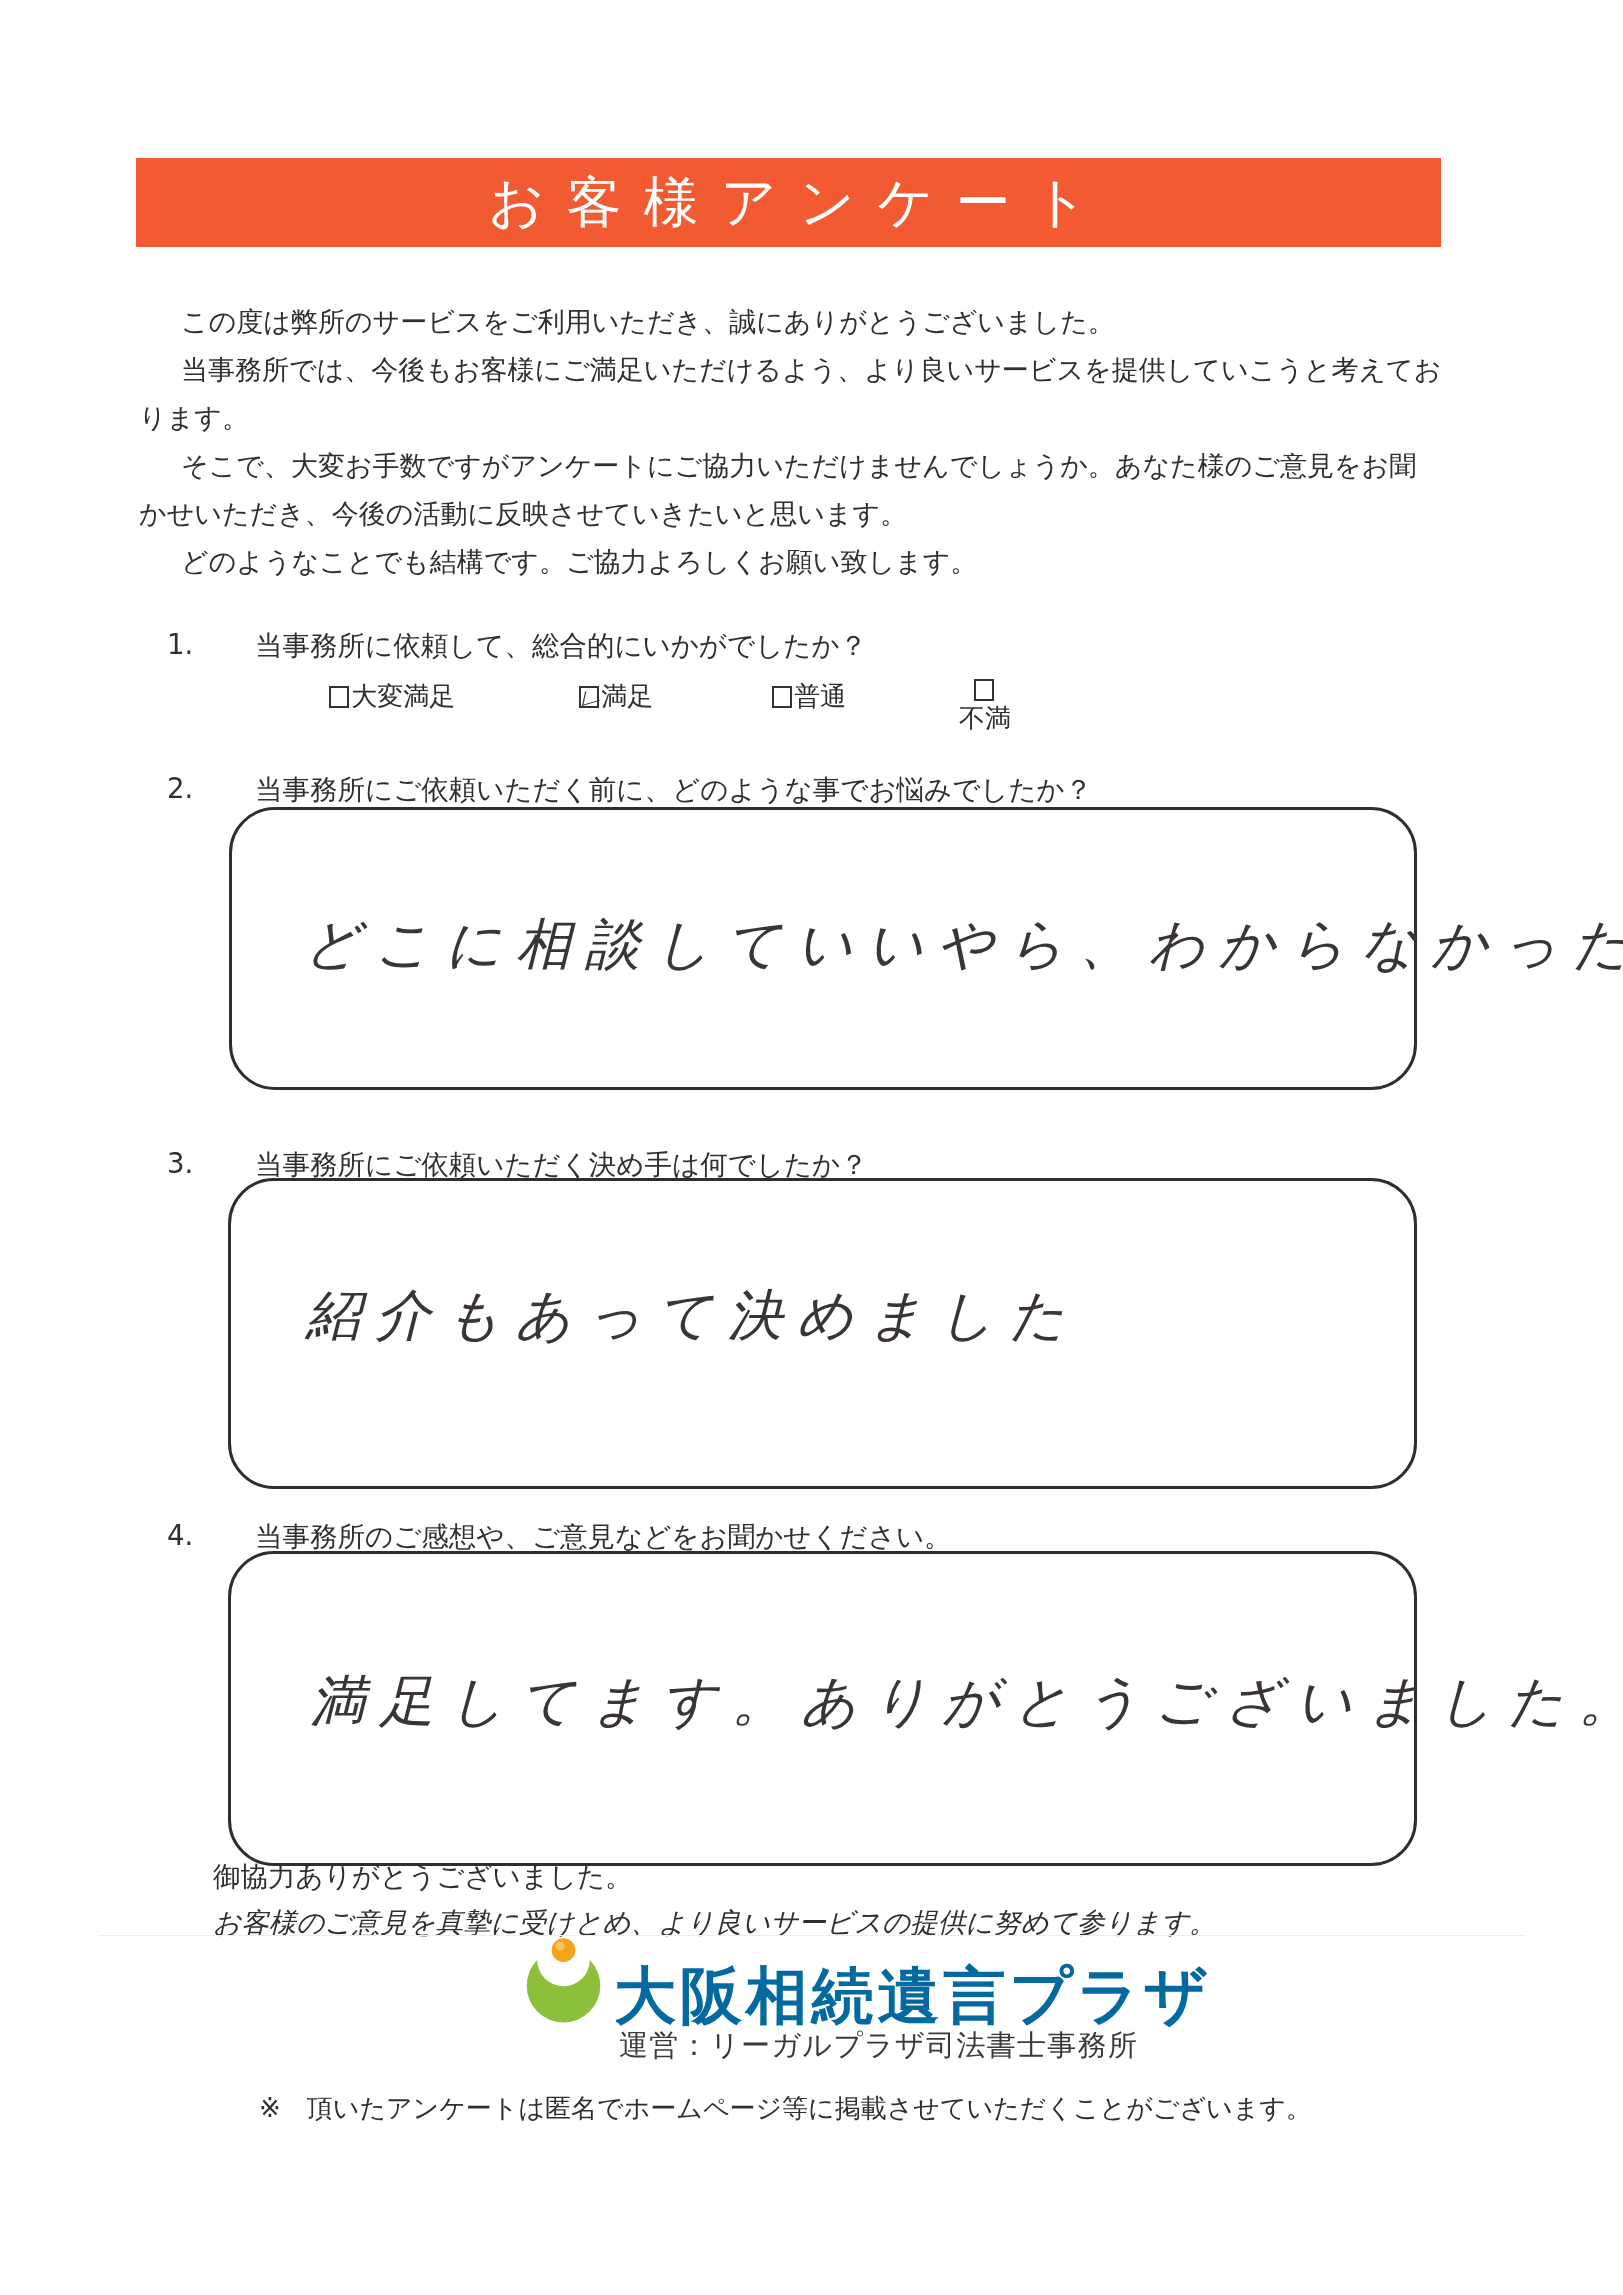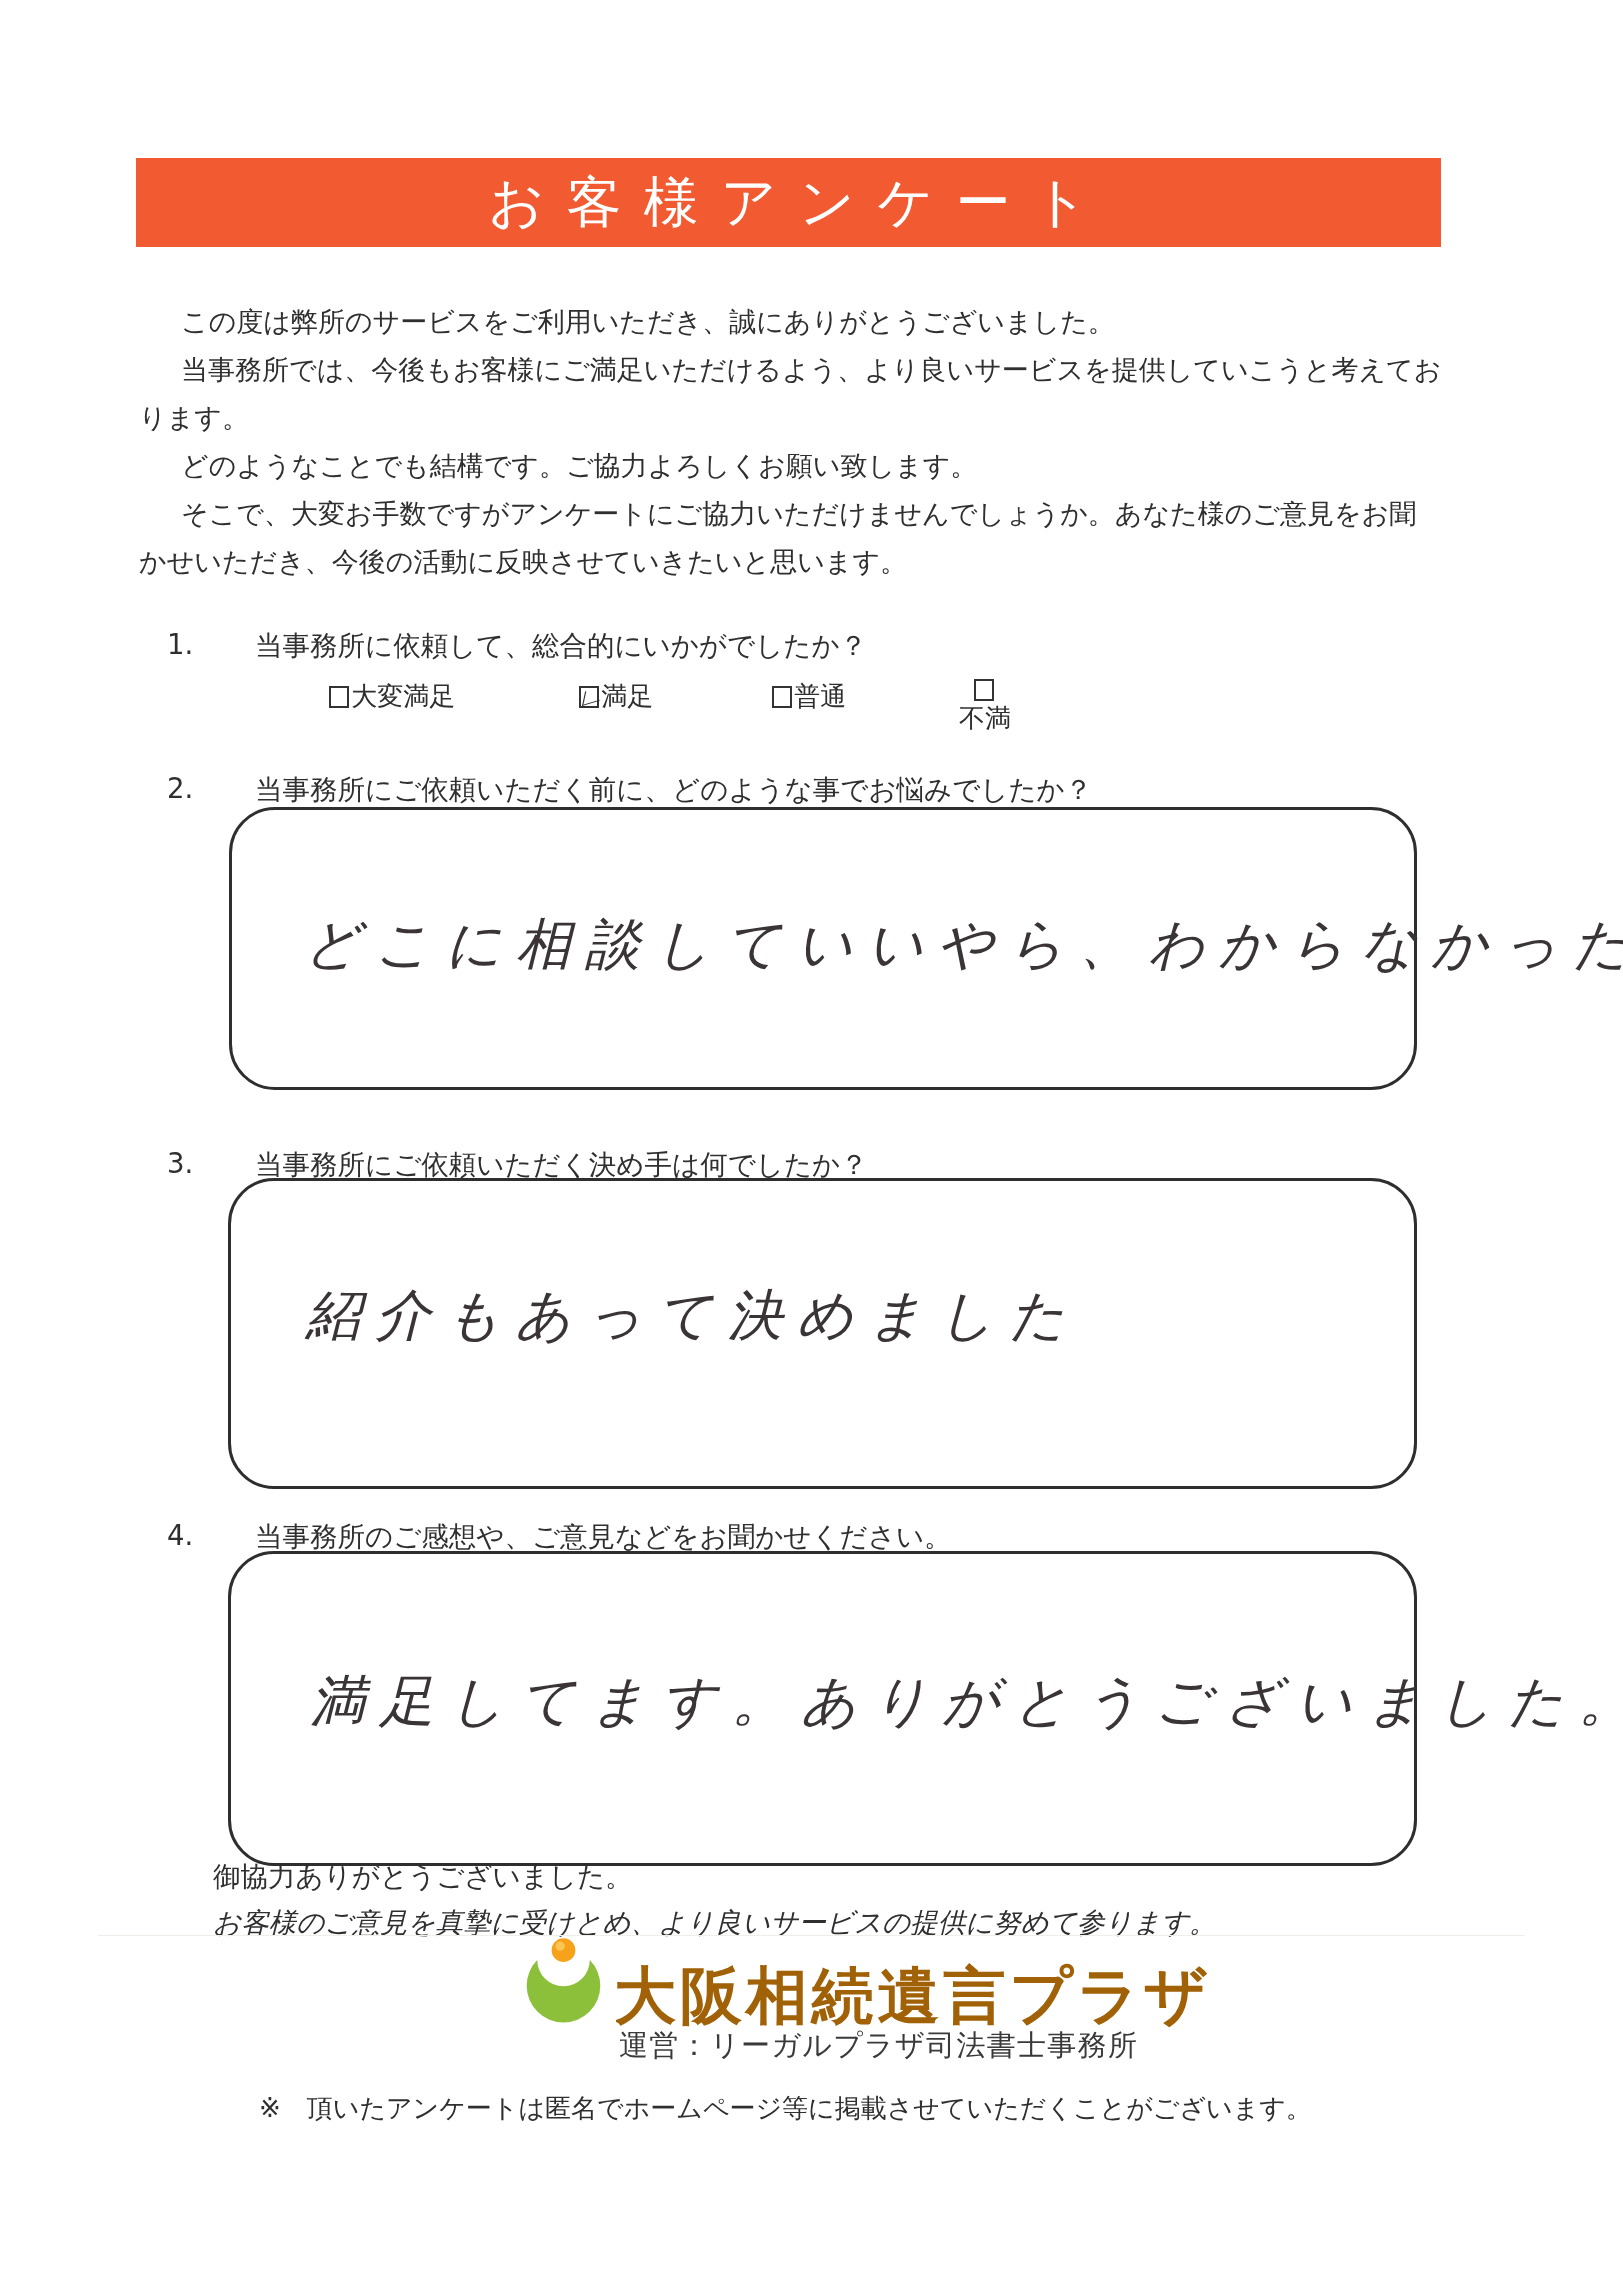--- a/index.html
+++ b/index.html
@@ -16,37 +16,37 @@
   .q-text { font-size:27.5px; color:#2f2f2f; }
   .opt { font-size:26px; color:#2f2f2f; display:flex; align-items:center; }
   .chk { display:inline-block; width:19.6px; height:22px; border:2.6px solid #333; box-sizing:border-box; margin-right:2.6px; position:relative; }
   .chk.checked::after { content:""; position:absolute; left:1.3px; top:-9.2px; width:26px; height:26px;
       border-left:2.6px solid #333; border-bottom:2.6px solid #333; transform:skewX(-30deg) rotate(-20deg) scale(0.55);
       transform-origin:bottom left; }
   .answer-box { border:3.3px solid #2e2e2e; border-radius:46px; box-sizing:border-box; background:#fff; }
   .hand { font-family:"DejaVu Serif", "Liberation Serif", serif; font-size:55px; color:#3a3436;
           letter-spacing:14.4px; font-style:italic; font-weight:300; }
   .footer-line { font-size:27.5px; color:#2f2f2f; }
-  .logo-text { font-size:62px; font-weight:700; color:#a16207; letter-spacing:3.9px; }
+  .logo-text { font-size:62px; font-weight:700; color:#0369a1; letter-spacing:3.9px; }
   .logo-sub { font-size:29px; color:#3a3a3a; letter-spacing:1.3px; }
   .note { font-size:26px; color:#2f2f2f; }
   .divider { left:98px; width:1427px; height:1.3px; background:#f0eeea; }
 </style>
 </head>
 <body>
 
 <div class="abs banner">
   <span class="banner-title">お客様アンケート</span>
 </div>
 
 <div class="abs intro">
   <p class="ind">この度は弊所のサービスをご利用いただき、誠にありがとうございました。</p>
   <p class="ind">当事務所では、今後もお客様にご満足いただけるよう、より良いサービスを提供していこうと考えております。</p>
+  <p class="ind">そこで、大変お手数ですがアンケートにご協力いただけませんでしょうか。あなた様のご意見をお聞かせいただき、今後の活動に反映させていきたいと思います。</p>
   <p class="ind">どのようなことでも結構です。ご協力よろしくお願い致します。</p>
-  <p class="ind">そこで、大変お手数ですがアンケートにご協力いただけませんでしょうか。あなた様のご意見をお聞かせいただき、今後の活動に反映させていきたいと思います。</p>
 </div>
 
 <div class="abs" style="left:167px; top:628px;">
   <span class="q-num abs" style="left:0; top:0;">1.</span>
   <span class="q-text abs" style="left:88px; top:0; white-space:nowrap;">当事務所に依頼して、総合的にいかがでしたか？</span>
 </div>
 <div class="abs opt" style="left:329px; top:679px;">
   <span class="chk"></span>
   <span>大変満足</span>
 </div>

